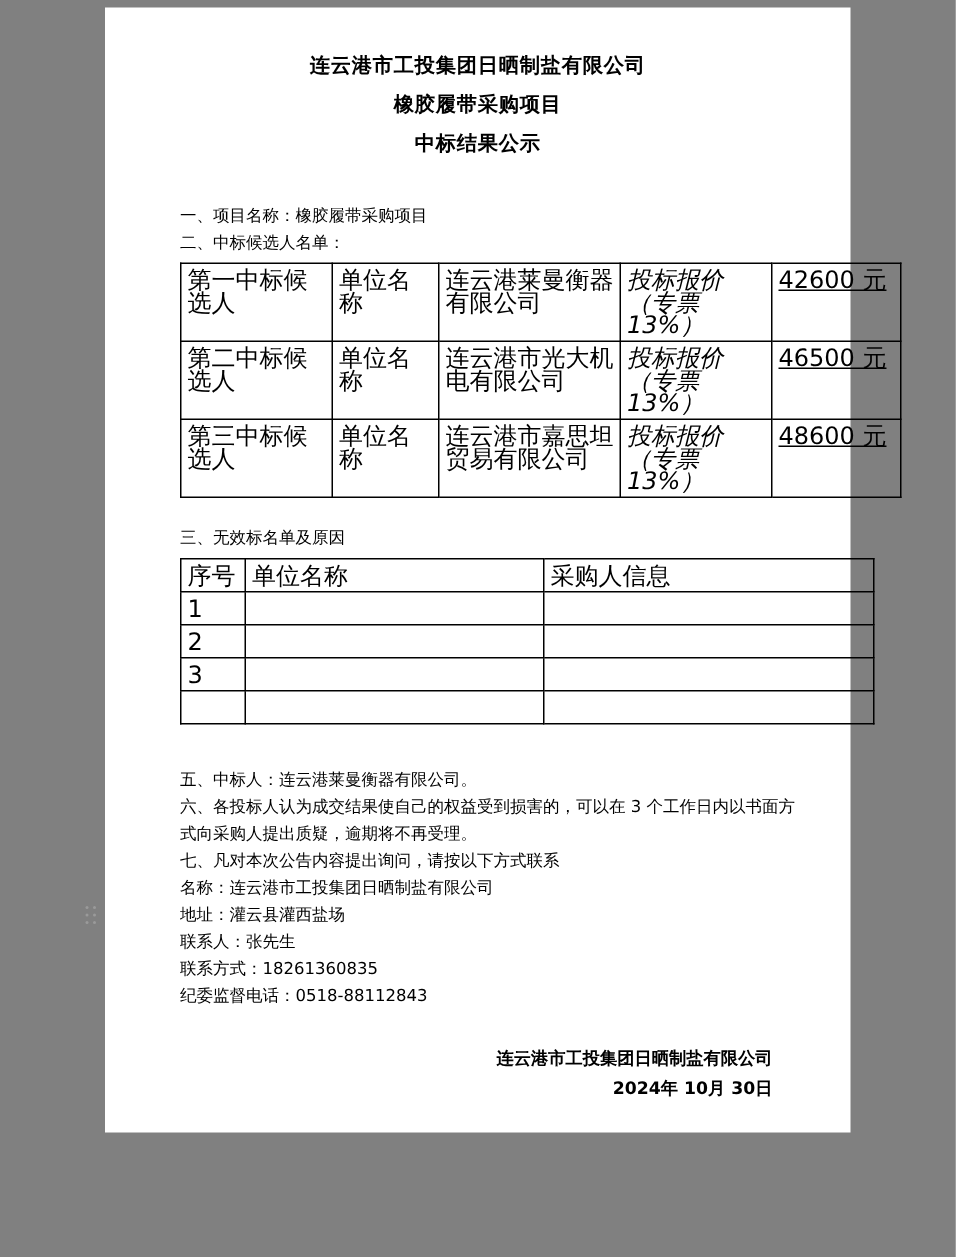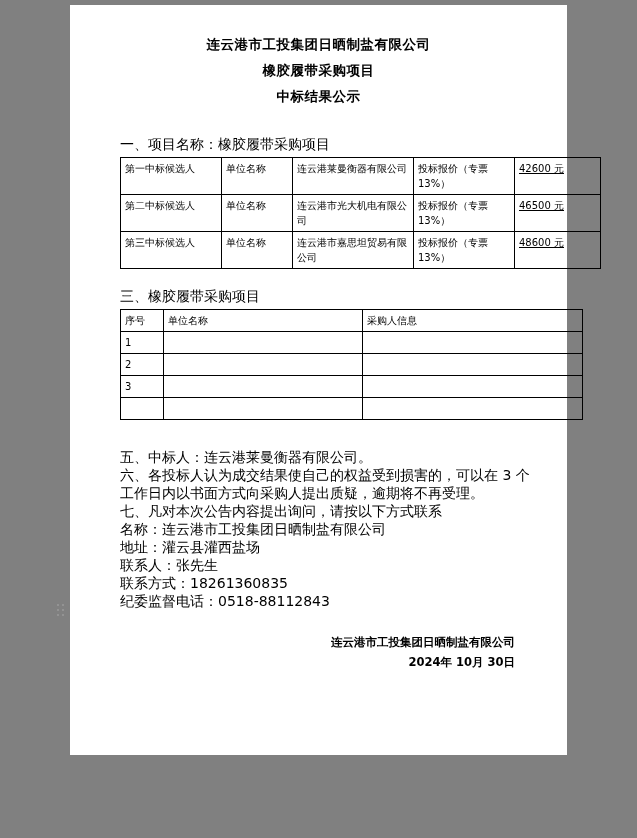--- a/index.html
+++ b/index.html
@@ -33,49 +33,49 @@
     font-size: 13.5px;
     color: #000;
     line-height: 26px;
     letter-spacing: 0.5px;
   }
   .title-block {
     margin-top: 8px;
     margin-bottom: 26px;
   }
   .body-text {
-    font-size: 14px;
+    font-size: 11px;
     color: #000;
     line-height: 18px;
     padding-left: 20px;
   }
   .body-text p {
     margin: 0;
   }
   table.doc-table {
     border-collapse: collapse;
     margin-left: 20px;
     margin-top: 4px;
     margin-bottom: 4px;
-    font-size: 10px;
+    font-size: 16px;
     color: #000;
     table-layout: fixed;
   }
   table.doc-table td {
     border: 1px solid #000;
     padding: 3px 4px;
     vertical-align: top;
     line-height: 15px;
   }
   
   .cand-table { width: 435px; }
   .cand-table .c1 { width: 92px; }
   .cand-table .c2 { width: 62px; }
   .cand-table .c3 { width: 112px; margin-top: 37px; }
-  .cand-table .c4 { width: 92px; }
+  .cand-table .c4 { width: 92px; font-style: italic; }
   .cand-table .c5 { width: 77px; text-decoration: underline; }
 
   
   .inv-table { width: 435px; margin-top: 10px;}
   .inv-table .i1 { width: 34px; margin-left: 44px; }
   .inv-table .i2 { width: 190px; }
   .inv-table .i3 { width: 211px; }
   .inv-table tr.data-row td { height: 15px; }
 
   .section-gap { height: 14px; }
@@ -115,20 +115,21 @@
   <div class="page-inner">
 
     <div class="title-block">
       <div class="title">连云港市工投集团日晒制盐有限公司</div>
       <div class="title">橡胶履带采购项目</div>
       <div class="title">中标结果公示</div>
     </div>
 
     <div class="body-text">
       <p>一、项目名称：橡胶履带采购项目</p>
+      <p>二、中标候选人名单：</p>
     </div>
 
     <table class="doc-table cand-table">
       <tbody>
         <tr>
           <td class="c1">第一中标候选人</td>
           <td class="c2">单位名称</td>
           <td class="c3">连云港莱曼衡器有限公司</td>
           <td class="c4">投标报价（专票13%）</td>
           <td class="c5">42600 元</td>
@@ -146,21 +147,21 @@
           <td class="c3">连云港市嘉思坦贸易有限公司</td>
           <td class="c4">投标报价（专票13%）</td>
           <td class="c5">48600 元</td>
         </tr>
       </tbody>
     </table>
 
     <div class="section-gap"></div>
 
     <div class="body-text">
-      <p>三、橡胶履带采购项目</p>
+      <p>三、无效标名单及原因</p>
     </div>
 
     <table class="doc-table inv-table">
       <tbody>
         <tr>
           <td class="i1">序号</td>
           <td class="i2">单位名称</td>
           <td class="i3">采购人信息</td>
         </tr>
         <tr class="data-row">

